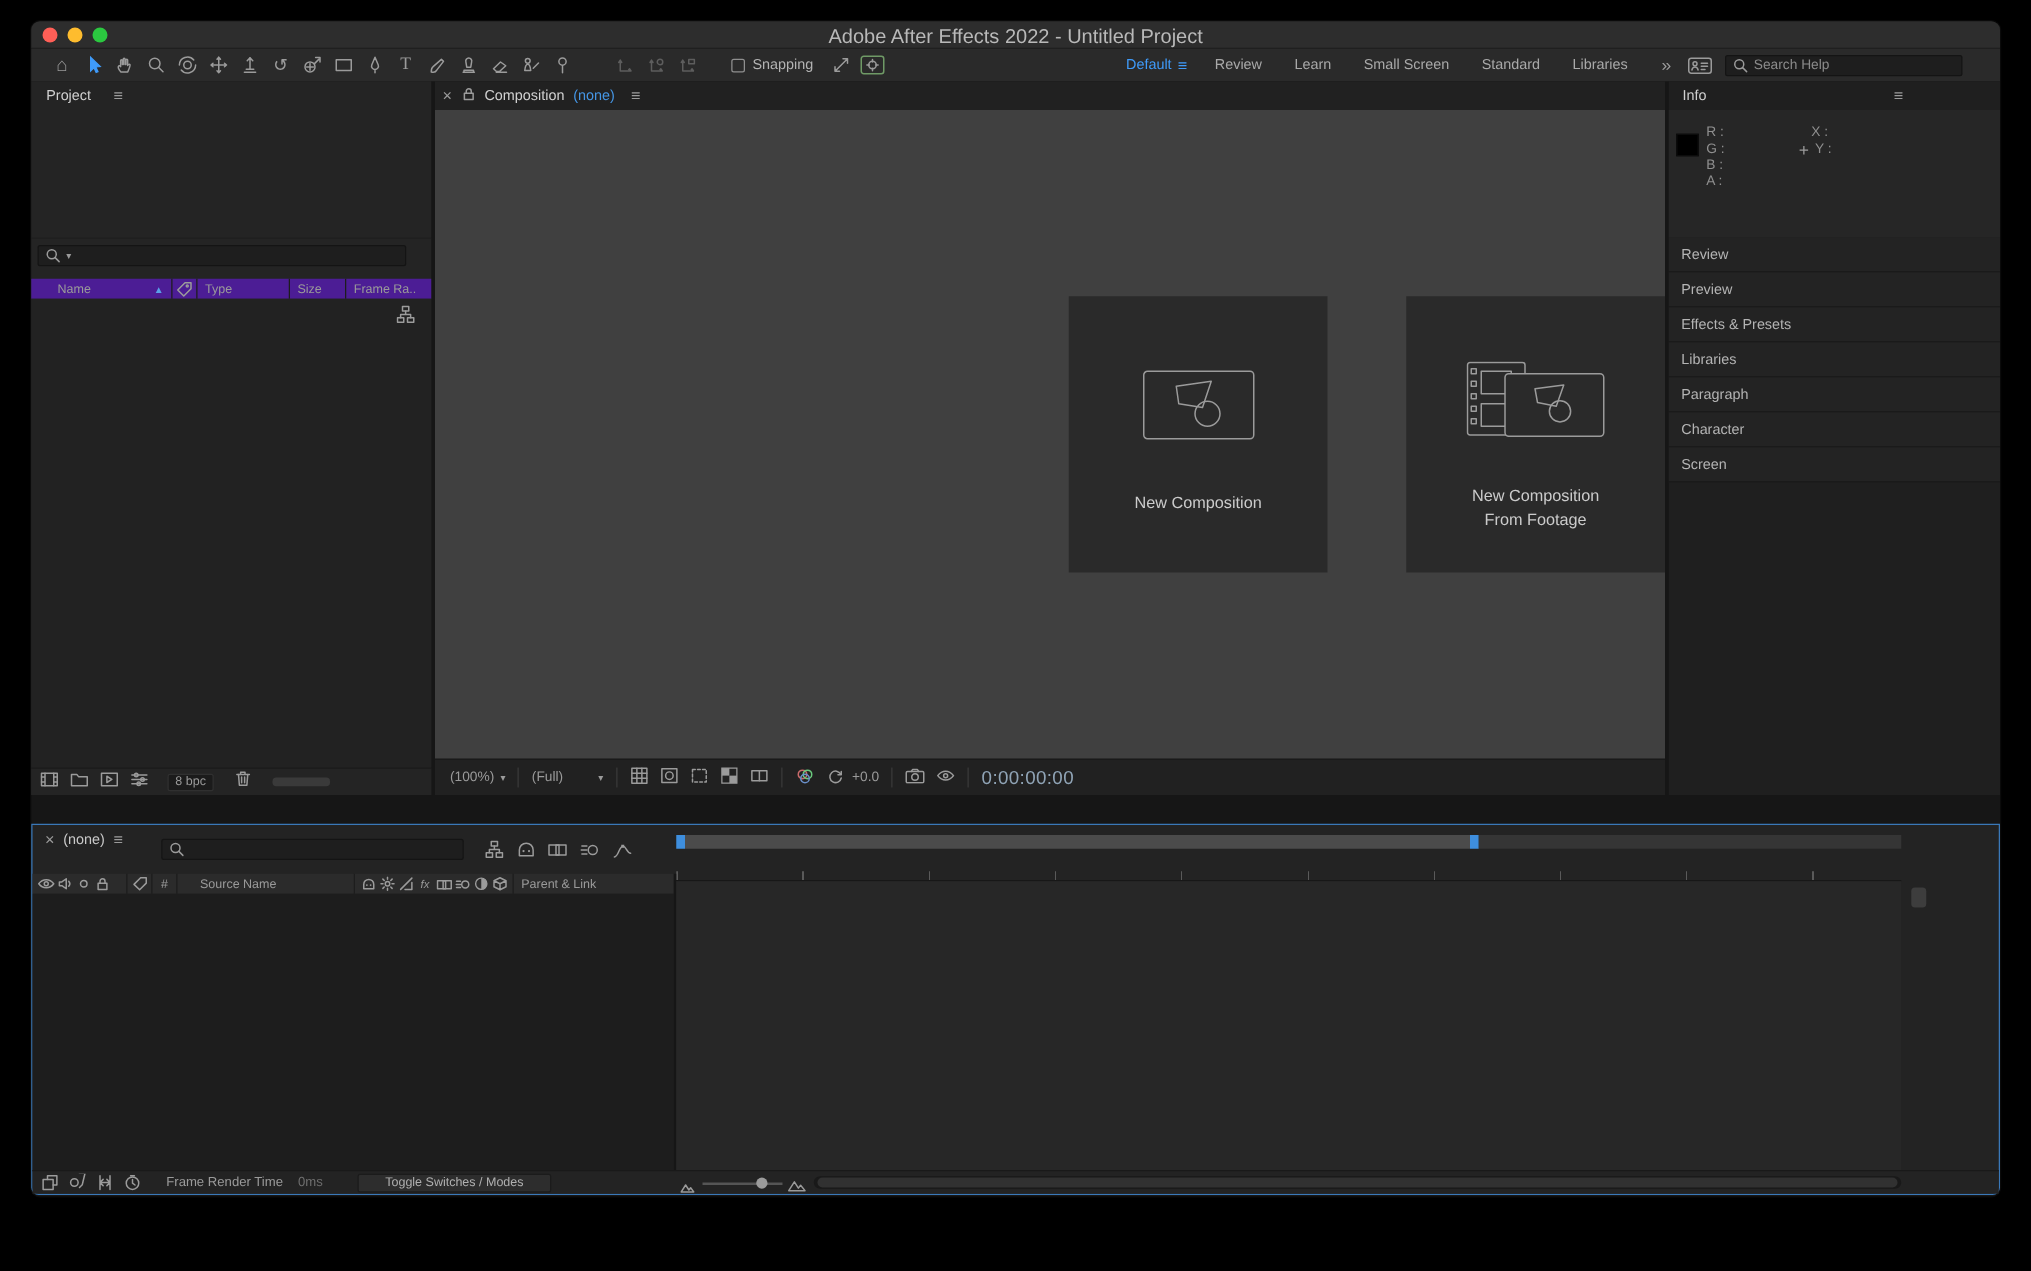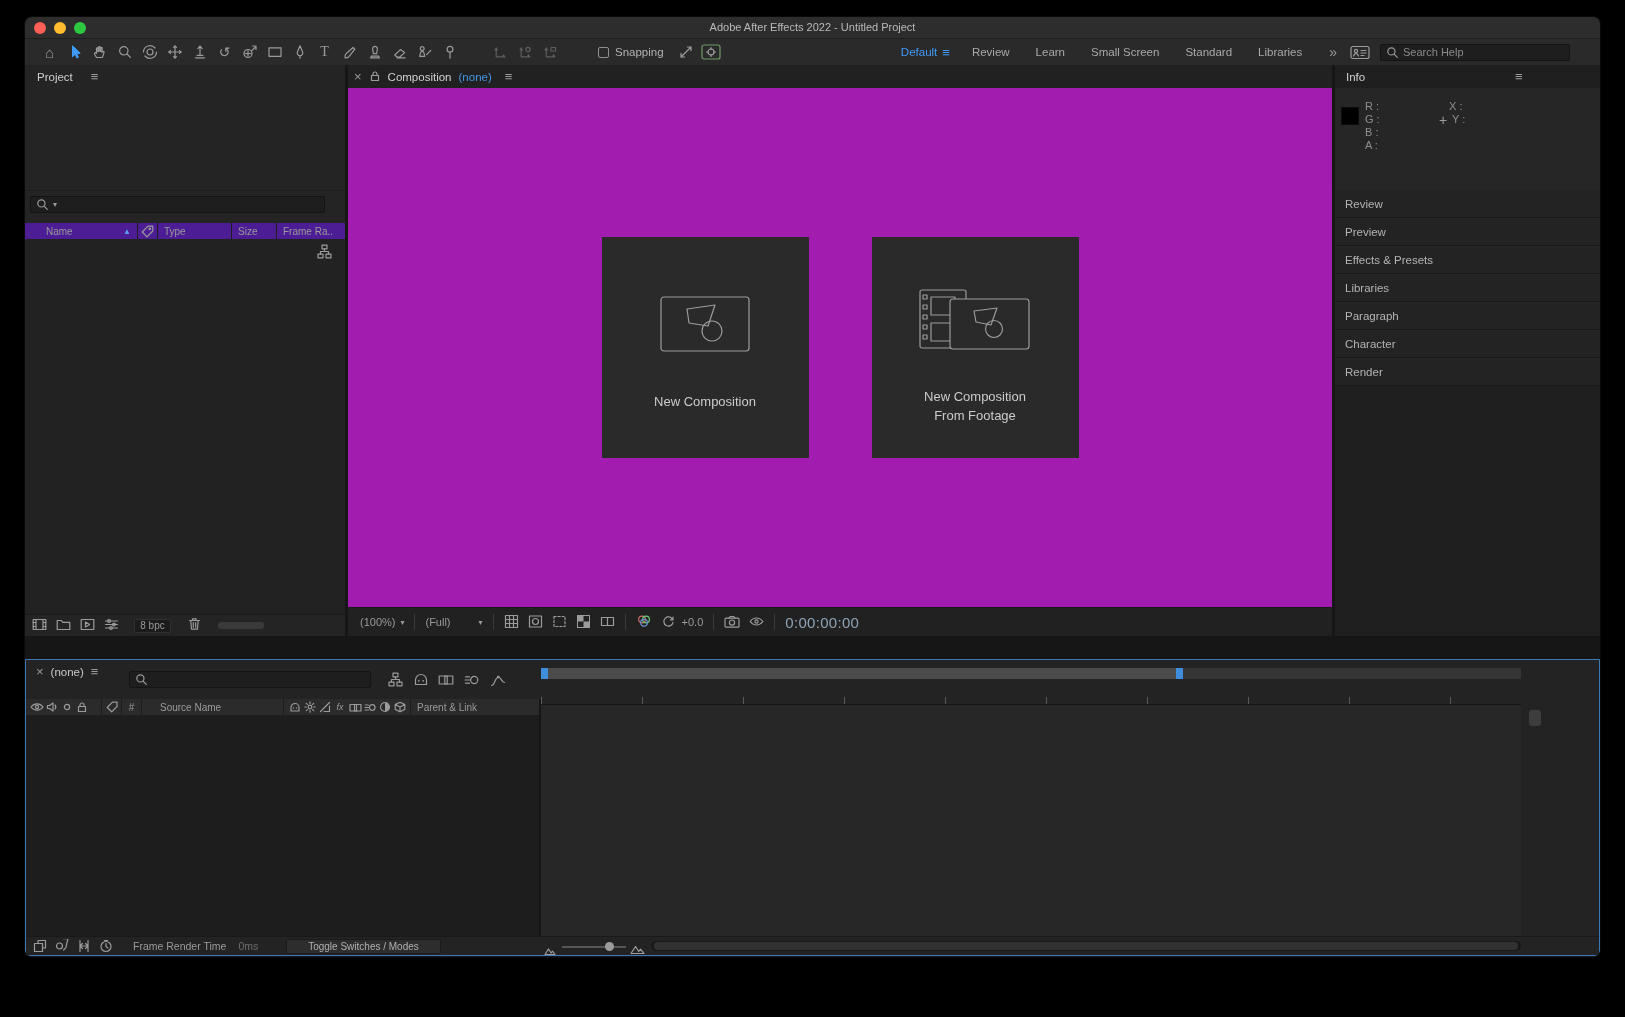--- a/index.html
+++ b/index.html
@@ -7,30 +7,30 @@
   body{position:relative}
   svg.i{stroke:#9b9b9b;fill:none;stroke-width:1.2;stroke-linecap:round;stroke-linejoin:round}
   .glyph{color:#9b9b9b;line-height:1}
 
   .window{position:absolute;left:25px;top:17px;width:1575px;height:940px;background:#161616;border-radius:7px;box-shadow:0 0 0 1px #0a0a0a}
 
   
   .titlebar{position:absolute;left:0;top:0;right:0;height:22px;background:#2d2d2d;border-radius:7px 7px 0 0;border-bottom:1px solid #1f1f1f}
   .lights{position:absolute;left:9px;top:5px;display:flex;gap:8px}
   .light{width:12px;height:12px;border-radius:50%}
-  .win-title{position:absolute;left:0;right:0;top:4px;text-align:center;font-size:11px;color:#b9b9b9}
+  .win-title{position:absolute;left:0;right:0;top:4px;text-align:center;font-size:16px;color:#b9b9b9}
 
   
   .toolbar{position:absolute;left:0;top:22px;right:0;height:26px;background:#2a2a2a;display:flex;align-items:center;padding:0 12px}
   .tool{width:25px;height:22px;display:flex;align-items:center;justify-content:center;flex:none}
   .tool .glyph{font-size:15px}
   .type-glyph{font-family:"Liberation Serif",serif;font-size:14px;color:#9b9b9b}
   .tb-gap{width:26px;flex:none}
   .dim svg.i{stroke:#5d5d5d}
-  .snap{display:flex;align-items:center;margin-left:35px;flex:none}
+  .snap{display:flex;align-items:center;margin-left:22px;flex:none}
   .snap-box{width:11px;height:11px;border:1px solid #8f8f8f;border-radius:2px;margin-right:6px}
   .snap-label{font-size:11.5px;color:#b3b3b3}
   .right-cluster{margin-left:auto;display:flex;align-items:center}
   .ws{color:#a9a9a9;font-size:11.5px;margin:0 13px;flex:none;white-space:nowrap}
   .ws.active{color:#3f9bfa;margin-right:5px}
   .ws-menu{color:#3f9bfa;font-size:13px;margin-right:9px}
   .overflow{font-size:14px;color:#9b9b9b;margin:0 10px 0 14px}
   .searchbox{display:flex;align-items:center;background:#1e1e1e;border:1px solid #141414;border-radius:2px;padding:0 5px;gap:4px}
   .searchbox input{background:transparent;border:none;outline:none;color:#c0c0c0;font-size:11px;flex:1;min-width:0;font-family:Liberation Sans, sans-serif}
   .searchbox input::placeholder{color:#8b8b8b}
@@ -59,21 +59,21 @@
   .proj-bottom{position:absolute;left:0;bottom:0;width:320px;height:22px;background:#242424;border-top:1px solid #1a1a1a;display:flex;align-items:center;padding-left:7px;gap:9px}
   .bpc-box{width:37px;height:14px;background:#1b1b1b;border:1px solid #303030;border-radius:2px;color:#9a9a9a;font-size:10px;display:flex;align-items:center;justify-content:center;margin-left:6px}
   .proj-scroll{width:46px;height:7px;background:#3a3a3a;border-radius:3px;margin-left:8px}
 
   
   .comp-panel{position:absolute;left:323px;top:0;width:984px;height:571px;background:#212121}
   .comp-tabbar{height:23px;display:flex;align-items:center;padding-left:6px;gap:7px}
   .close-glyph{font-size:13px;color:#9b9b9b}
   .comp-tab-label{font-size:11.5px;color:#d2d2d2}
   .comp-tab-target{font-size:11.5px;color:#4596e5}
-  .comp-viewer{position:absolute;left:0;top:23px;width:984px;height:519px;background:#a21caf;display:flex;align-items:center;justify-content:center;gap:63px}
+  .comp-viewer{position:absolute;left:0;top:23px;width:984px;height:519px;background:#404040;display:flex;align-items:center;justify-content:flex-end;gap:63px}
   .newcomp-btn{width:207px;height:221px;background:#2a2a2a;display:flex;flex-direction:column;align-items:center}
   .btn-icon1{margin-top:59px}
   .btn-icon2{margin-top:52px}
   .btn-label{margin-top:40px;font-size:13px;color:#cbcbcb;text-align:center;line-height:19px}
   .btn-label2{margin-top:34px}
   .comp-status{position:absolute;left:0;bottom:0;width:984px;height:29px;background:#212121;border-top:1px solid #191919;display:flex;align-items:center;font-size:11px;color:#9a9a9a}
   .vdiv{width:1px;height:16px;background:#3a3a3a;margin:0 10px;flex:none}
   .cs-icons{display:flex;align-items:center;gap:9px}
   .timecode{color:#8fa3b5;font-size:15px;letter-spacing:.3px}
 
@@ -469,21 +469,21 @@
         <span class="info-label" style="left:117px;top:25px">Y :</span>
         <span class="info-label" style="left:104px;top:24px;font-size:14px;color:#9b9b9b">+</span>
       </div>
       <div class="docked">
         <div class="dock-row">Review</div>
         <div class="dock-row">Preview</div>
         <div class="dock-row">Effects &amp; Presets</div>
         <div class="dock-row">Libraries</div>
         <div class="dock-row">Paragraph</div>
         <div class="dock-row">Character</div>
-        <div class="dock-row">Render</div>
+        <div class="dock-row">Screen</div>
       </div>
     </div>
   </div>
 
   <div class="timeline">
     <div class="tl-tab">
       <span class="close-glyph">×</span>
       <span class="tl-tab-label">(none)</span>
       <span class="menu-glyph">≡</span>
     </div>

